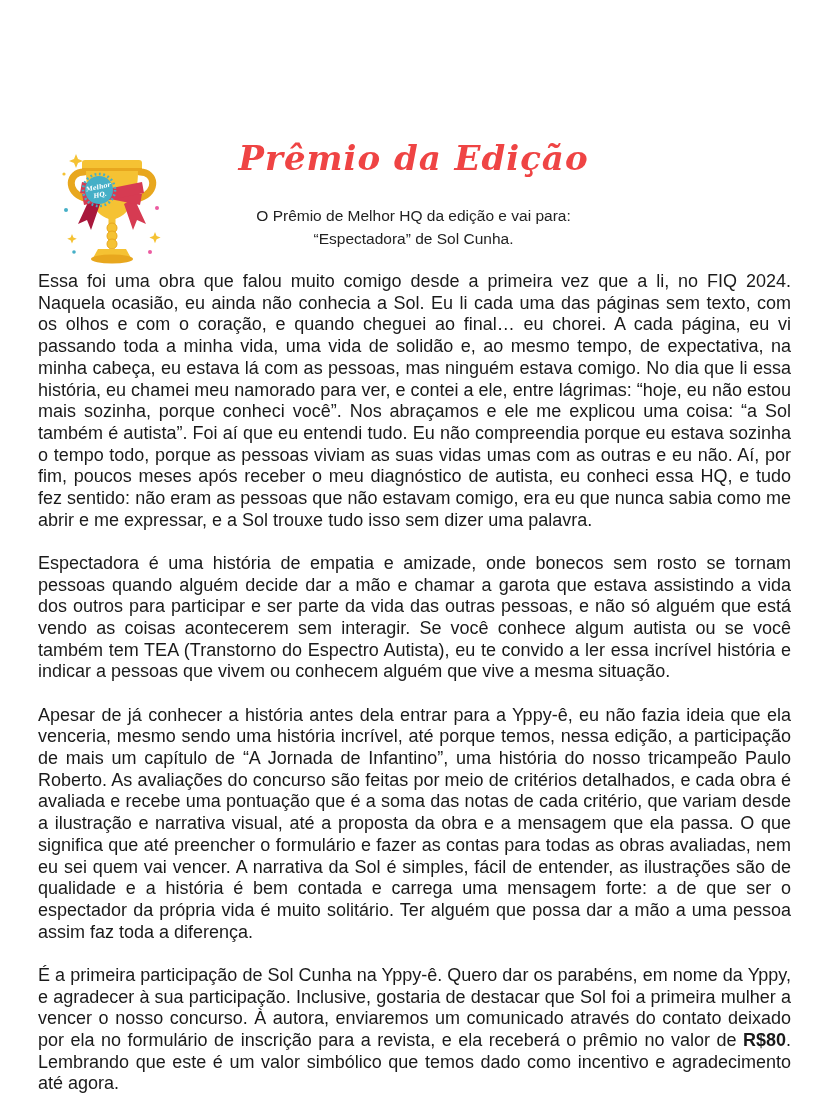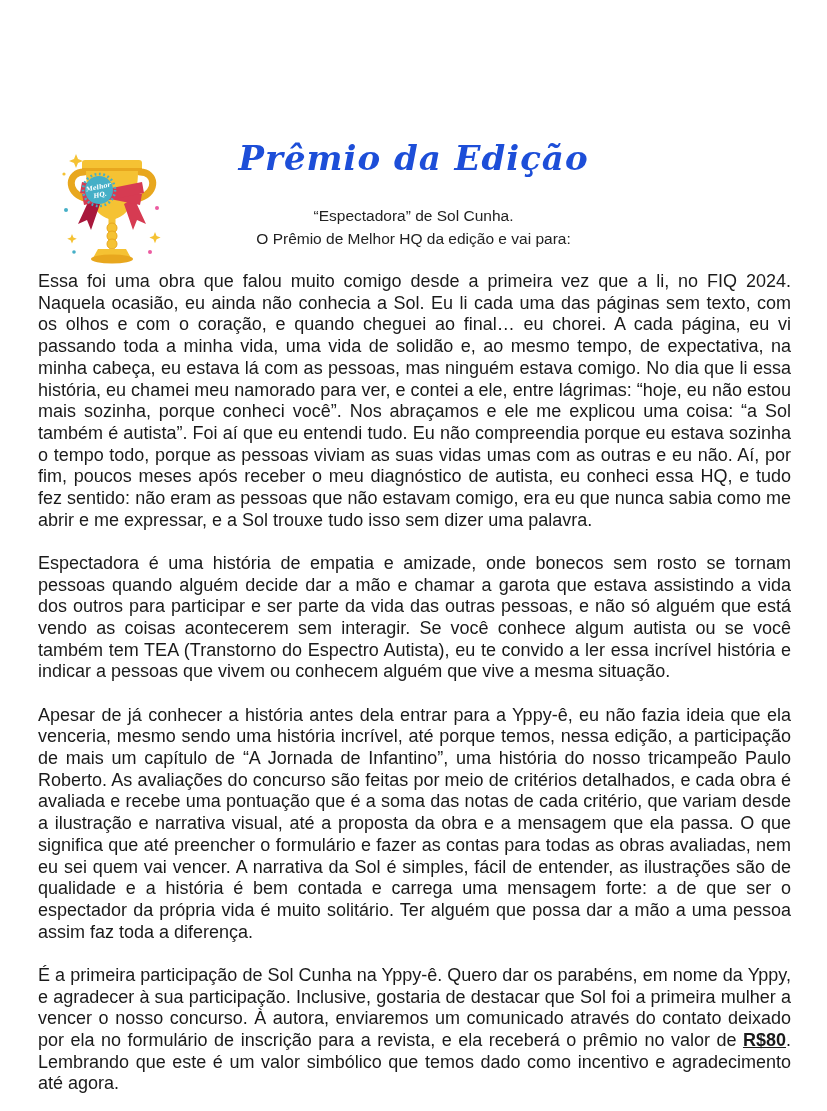--- a/index.html
+++ b/index.html
@@ -43,21 +43,21 @@
   }
   .article {
     position: absolute;
     top: 271px; left: 38px; right: 36px;
     text-align: justify;
     font-size: 18px;
     line-height: 21.7px;
     color: #1a1a1a;
   }
   .article p { margin: 0 0 21.5px 0; }
-  .article .bold { font-weight: 700; text-decoration: underline; }
+  .article .bold { font-weight: 700; }
   .badge-text {
     font-family: "DejaVu Serif", serif;
     font-style: italic;
     font-weight: 700;
   }
 </style>
 </head>
 <body>
 
 <div class="page">
@@ -97,25 +97,25 @@
       <rect x="48.5" y="70" width="7" height="28" fill="#F5C233"></rect>
       <circle cx="52" cy="80" r="5" fill="#F5C233" stroke="#E8A71E" stroke-width="1"></circle>
       <circle cx="52" cy="88" r="5" fill="#F5C233" stroke="#E8A71E" stroke-width="1"></circle>
       <circle cx="52" cy="96" r="5" fill="#F5C233" stroke="#E8A71E" stroke-width="1"></circle>
 
       <path d="M38 101 L66 101 L71 110 L33 110 Z" fill="#F5C233"></path>
       <ellipse cx="52" cy="111" rx="21" ry="4.5" fill="#E8A71E"></ellipse>
     </svg>
   </div>
 
-  <div class="page-title" style="color: #1d4ed8;">Prêmio da Edição</div>
+  <div class="page-title" style="color: #ef4444;">Prêmio da Edição</div>
 
   <div class="subtitle">
+    <div>O Prêmio de Melhor HQ da edição e vai para:</div>
     <div>“Espectadora” de Sol Cunha.</div>
-    <div>O Prêmio de Melhor HQ da edição e vai para:</div>
   </div>
 
   <div class="article">
       <p><span>Essa foi uma obra que falou muito comigo desde a primeira vez que a li, no FIQ 2024. Naquela ocasião, eu ainda não conhecia a Sol. Eu li cada uma das páginas sem texto, com os olhos e com o coração, e quando cheguei ao final… eu chorei. A cada página, eu vi passando toda a minha vida, uma vida de solidão e, ao mesmo tempo, de expectativa, na minha cabeça, eu estava lá com as pessoas, mas ninguém estava comigo. No dia que li essa história, eu chamei meu namorado para ver, e contei a ele, entre lágrimas: “hoje, eu não estou mais sozinha, porque conheci você”. Nos abraçamos e ele me explicou uma coisa: “a Sol também é autista”. Foi aí que eu entendi tudo. Eu não compreendia porque eu estava sozinha o tempo todo, porque as pessoas viviam as suas vidas umas com as outras e eu não. Aí, por fim, poucos meses após receber o meu diagnóstico de autista, eu conheci essa HQ, e tudo fez sentido: não eram as pessoas que não estavam comigo, era eu que nunca sabia como me abrir e me expressar, e a Sol trouxe tudo isso sem dizer uma palavra.</span></p>
       <p><span>Espectadora é uma história de empatia e amizade, onde bonecos sem rosto se tornam pessoas quando alguém decide dar a mão e chamar a garota que estava assistindo a vida dos outros para participar e ser parte da vida das outras pessoas, e não só alguém que está vendo as coisas acontecerem sem interagir. Se você conhece algum autista ou se você também tem TEA (Transtorno do Espectro Autista), eu te convido a ler essa incrível história e indicar a pessoas que vivem ou conhecem alguém que vive a mesma situação.</span></p>
       <p><span>Apesar de já conhecer a história antes dela entrar para a Yppy-ê, eu não fazia ideia que ela venceria, mesmo sendo uma história incrível, até porque temos, nessa edição, a participação de mais um capítulo de “A Jornada de Infantino”, uma história do nosso tricampeão Paulo Roberto. As avaliações do concurso são feitas por meio de critérios detalhados, e cada obra é avaliada e recebe uma pontuação que é a soma das notas de cada critério, que variam desde a ilustração e narrativa visual, até a proposta da obra e a mensagem que ela passa. O que significa que até preencher o formulário e fazer as contas para todas as obras avaliadas, nem eu sei quem vai vencer. A narrativa da Sol é simples, fácil de entender, as ilustrações são de qualidade e a história é bem contada e carrega uma mensagem forte: a de que ser o espectador da própria vida é muito solitário. Ter alguém que possa dar a mão a uma pessoa assim faz toda a diferença.</span></p>
       <p><span>É a primeira participação de Sol Cunha na Yppy-ê. Quero dar os parabéns, em nome da Yppy, e agradecer à sua participação. Inclusive, gostaria de destacar que Sol foi a primeira mulher a vencer o nosso concurso. À autora, enviaremos um comunicado através do contato deixado por ela no formulário de inscrição para a revista, e ela receberá o prêmio no valor de </span><span class="bold">R$80</span><span>. Lembrando que este é um valor simbólico que temos dado como incentivo e agradecimento até agora.</span></p>
     </div>
 
 </div>

